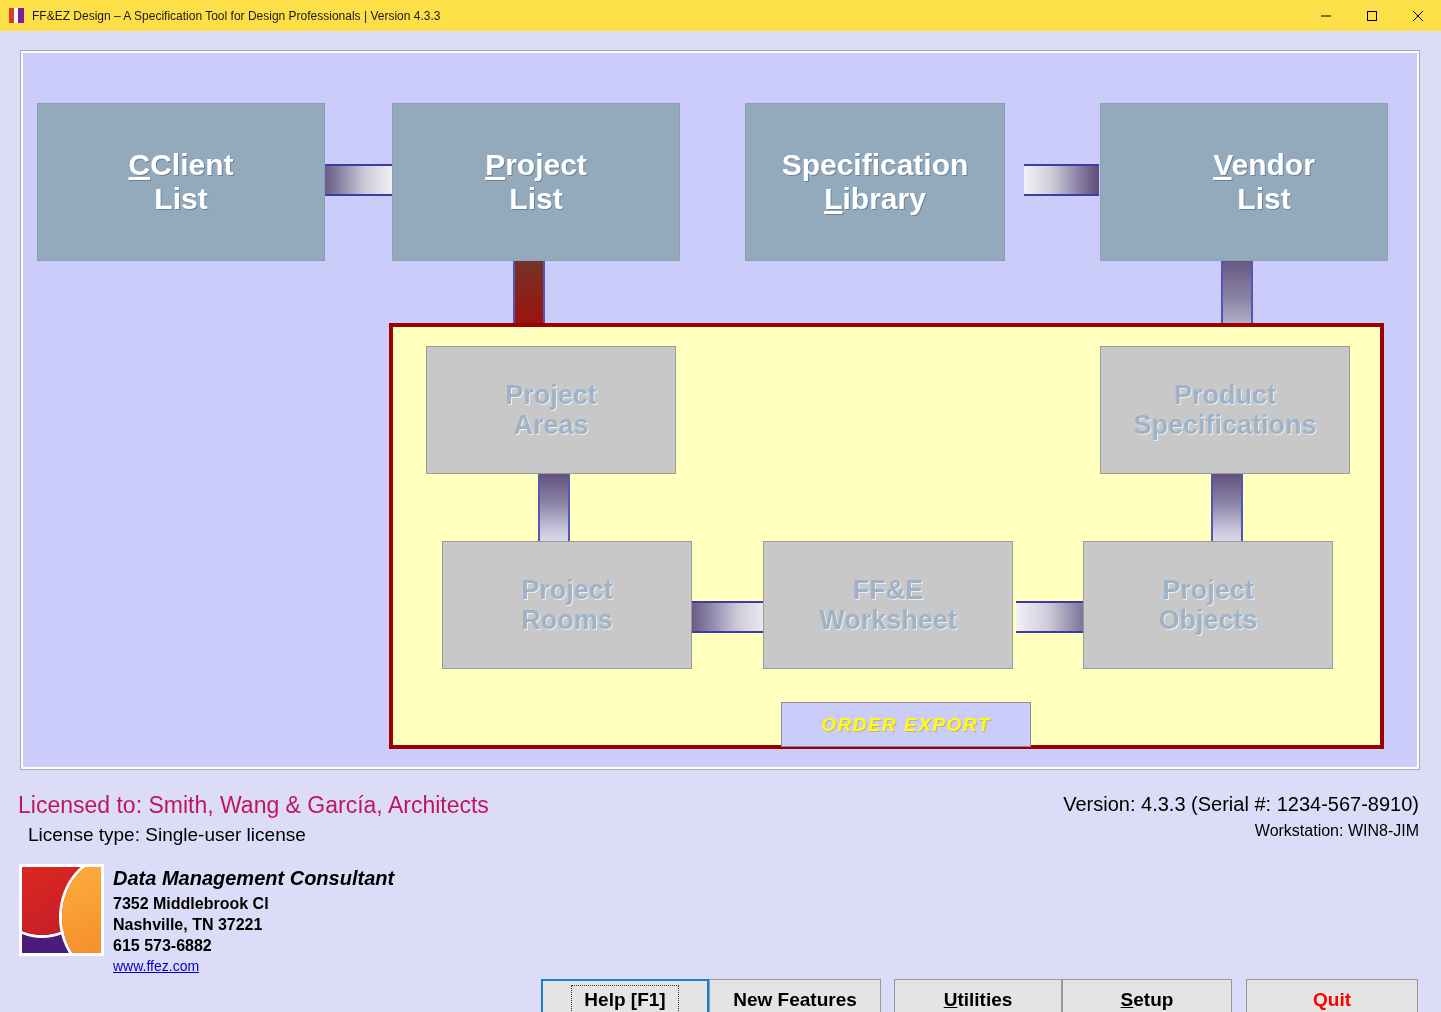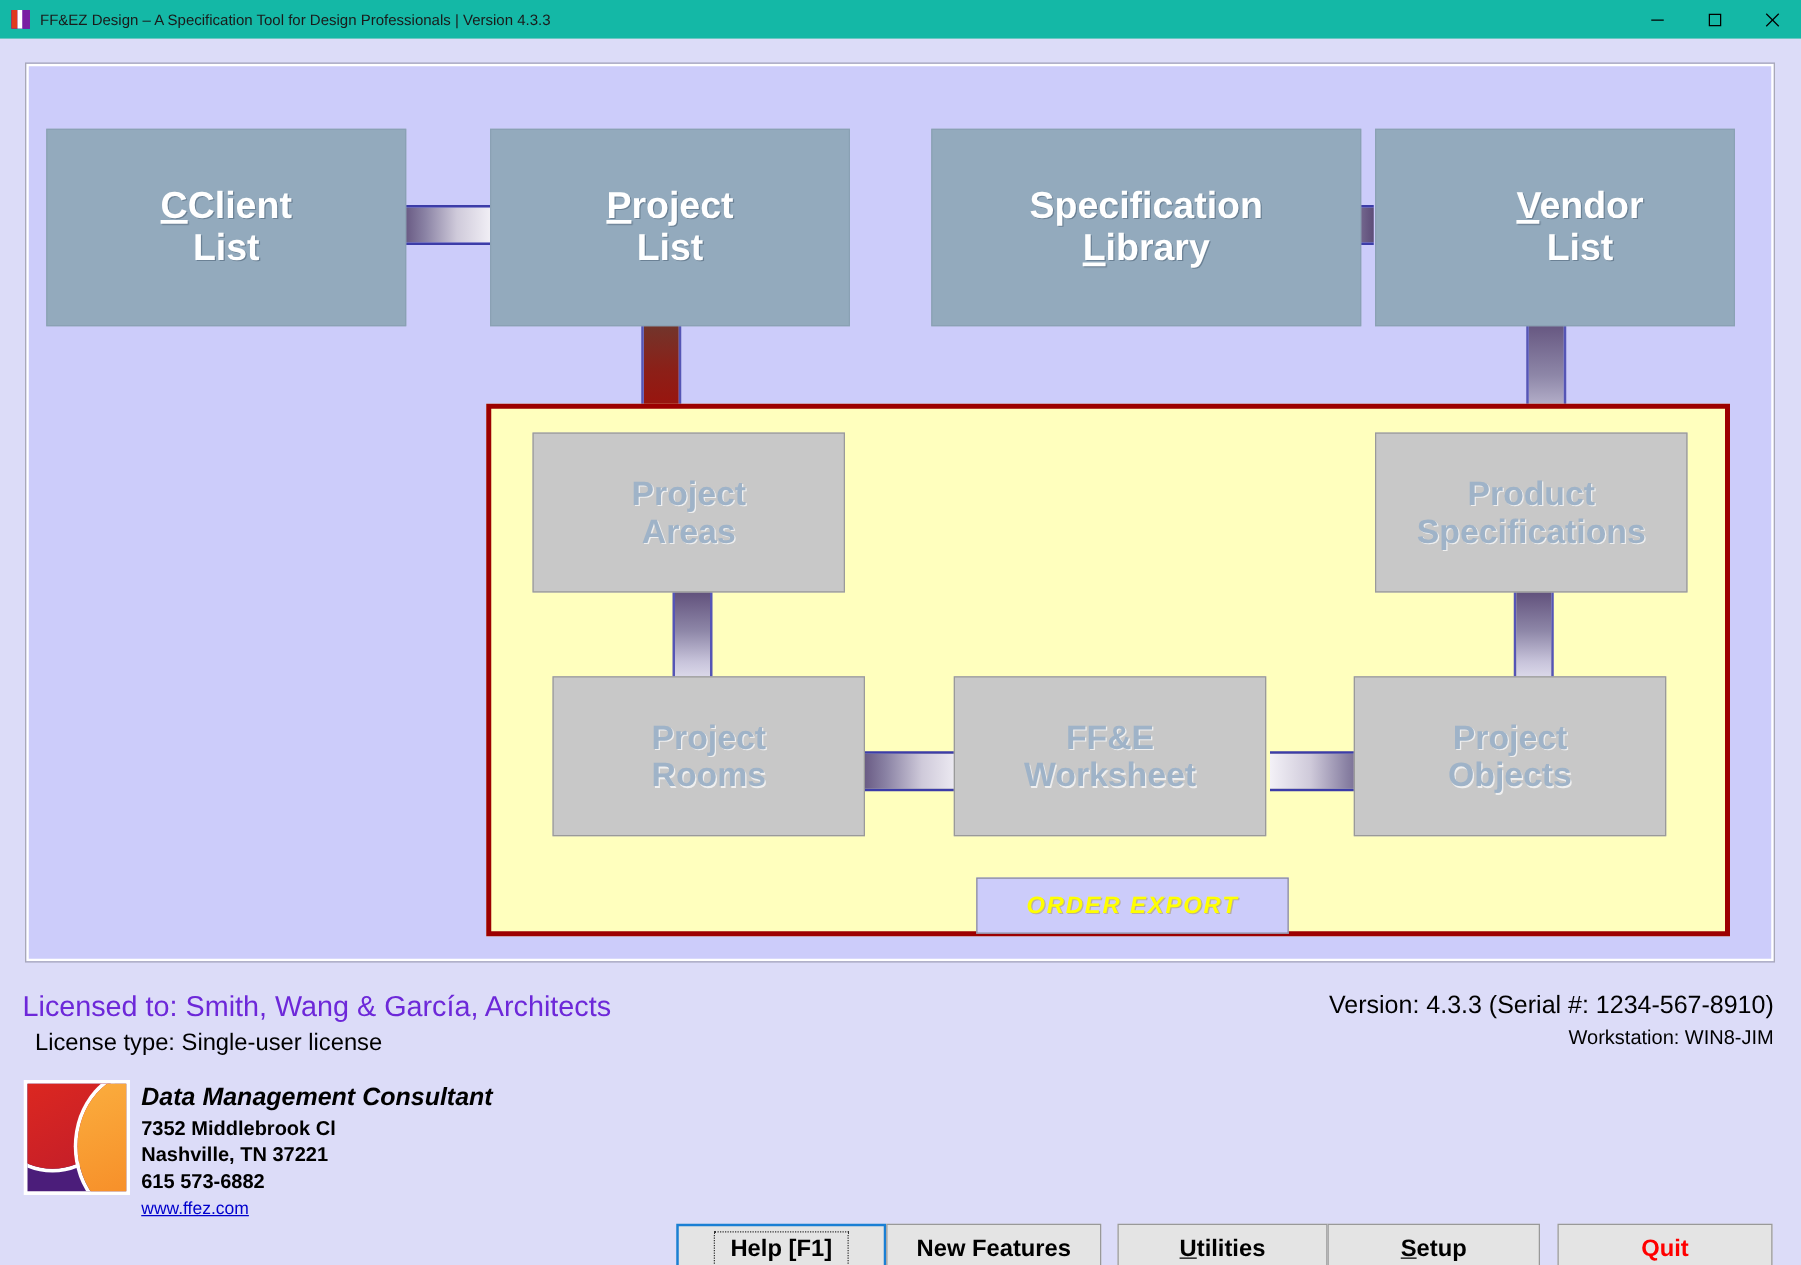--- a/index.html
+++ b/index.html
@@ -5,21 +5,21 @@
   html,body{margin:0;padding:0;}
   body{
     width:1441px;height:1012px;overflow:hidden;
     background:#dcdcf8;
     font-family:"Liberation Sans",sans-serif;
     -webkit-font-smoothing:antialiased;
   }
   
   #titlebar{
     position:absolute;left:0;top:0;width:1441px;height:31px;
-    background:#14b8a6;border-bottom:1px solid #d8d8d8;
+    background:#fde047;border-bottom:1px solid #d8d8d8;
     display:flex;align-items:center;
   }
   #app-icon{
     width:15px;height:15px;margin-left:9px;margin-right:8px;
     background:#6a0dad;position:relative;overflow:hidden;flex:none;
   }
   #app-icon .s1{position:absolute;left:0;top:0;width:5px;height:15px;background:#e03a1e;}
   #app-icon .s2{position:absolute;left:5px;top:0;width:4px;height:15px;background:#ffffff;}
   #app-icon .s3{position:absolute;left:9px;top:0;width:6px;height:15px;background:#7a1fa2;}
   #title-text{font-size:12px;color:#1a1a1a;white-space:nowrap;}
@@ -77,21 +77,21 @@
   }
   
   #order-export{
     position:absolute;left:760px;top:651px;width:250px;height:45px;
     background:#ccccfa;border:1px solid #8a8a9a;box-sizing:border-box;
     display:flex;align-items:center;justify-content:center;
     color:#ffff00;font-weight:bold;font-style:italic;font-size:19px;
     letter-spacing:1.5px;text-shadow:1px 1px 0 rgba(150,120,0,.35);
   }
   
-  #lic1{position:absolute;left:18px;top:761px;font-size:23px;color:#6d28d9;white-space:nowrap;}
+  #lic1{position:absolute;left:18px;top:761px;font-size:23px;color:#be185d;white-space:nowrap;}
   #lic2{position:absolute;left:28px;top:793px;font-size:19px;color:#000;white-space:nowrap;}
   #ver1{position:absolute;right:22px;top:762px;font-size:20px;color:#000;white-space:nowrap;}
   #ver2{position:absolute;right:22px;top:791px;font-size:16px;color:#000;white-space:nowrap;}
   
   #logo{position:absolute;left:19px;top:833px;width:85px;height:92px;
         background:#ffffff;padding:3px;box-sizing:border-box;}
   #logo .inner{position:relative;width:100%;height:100%;overflow:hidden;background:#4b1d7a;}
   #logo .red{position:absolute;left:-30px;top:-32px;width:100px;height:100px;
              border-radius:50%;background:linear-gradient(150deg,#e82c1c,#c11d2a);
              box-shadow:0 0 0 3px #ffffff;}
@@ -163,21 +163,21 @@
     <div class="fbox active" style="left:16px;top:52px;width:288px;height:158px;">
       <div><span class="ul">C</span><span><span>Client</span></span></div>
       <div>List</div>
     </div>
 
     <div class="fbox active" style="left:371px;top:52px;width:288px;height:158px;">
       <div><span class="ul">P</span><span>roject</span></div>
       <div>List</div>
     </div>
 
-    <div class="fbox active" style="left:724px;top:52px;width:344px;height:158px;">
+    <div class="fbox active" style="left:724px;top:52px;width:260px;height:158px;">
       <div>Specification</div>
       <div><span class="ul">L</span><span>ibrary</span></div>
     </div>
 
     <div class="fbox active" style="left:1079px;top:52px;width:288px;height:158px;padding-left:40px;">
       <div><span class="ul">V</span><span>endor</span></div>
       <div>List</div>
     </div>
 
     <div id="ypanel"></div>

